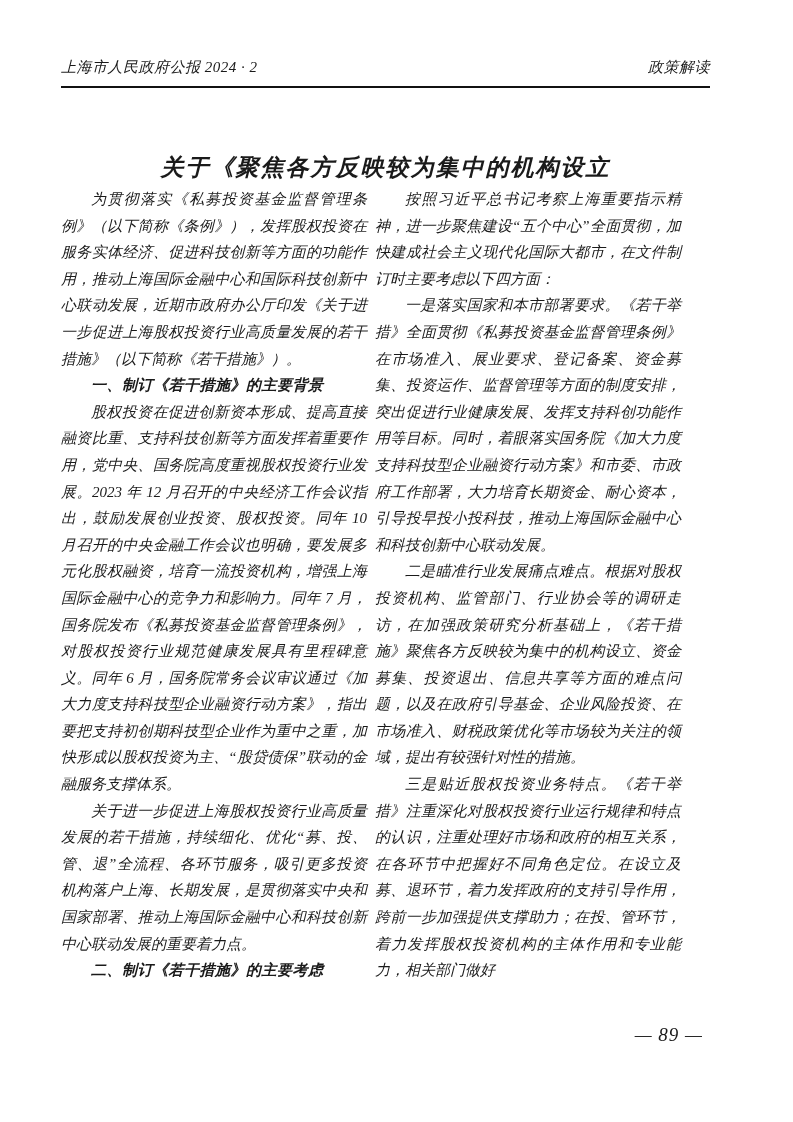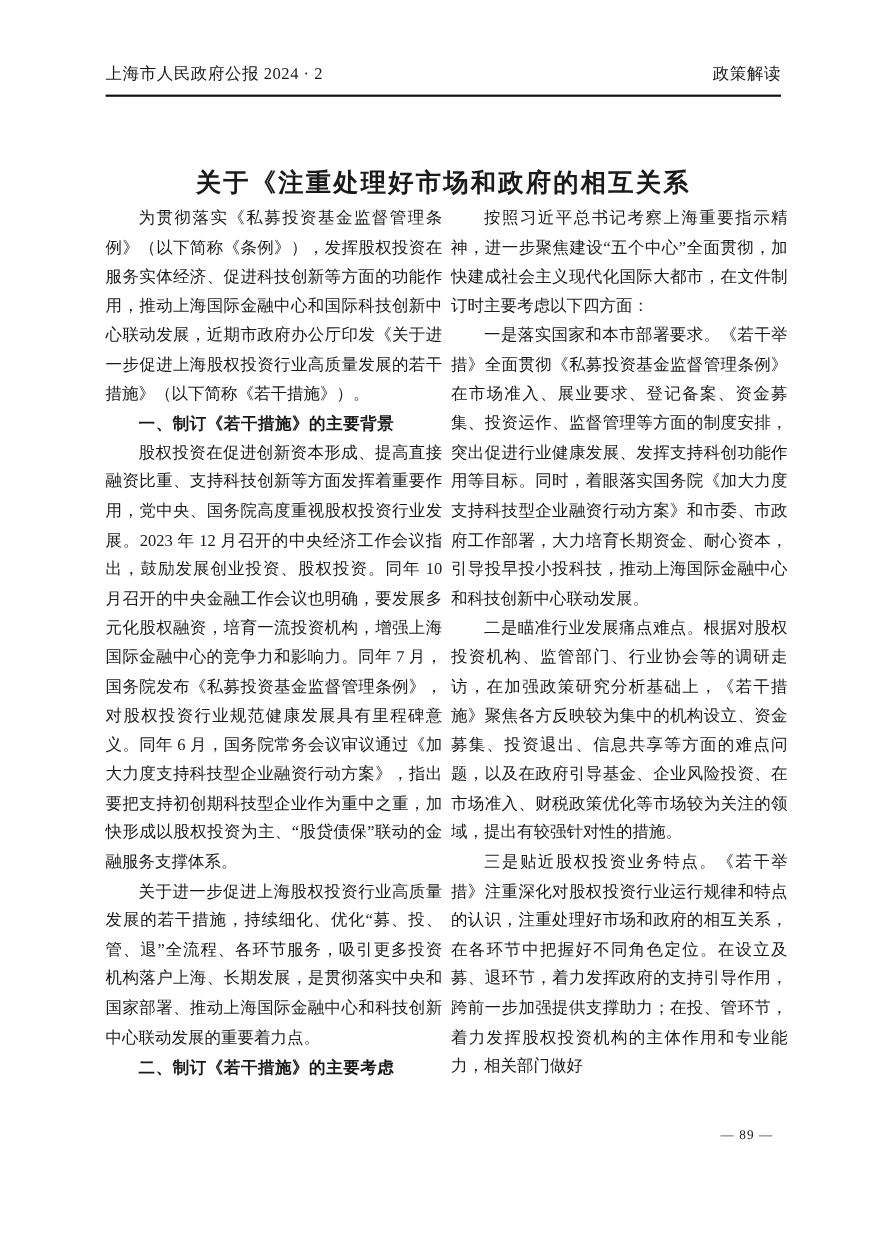--- a/index.html
+++ b/index.html
@@ -8,21 +8,22 @@
     width: 793px;
     height: 1122px;
     position: relative;
     font-family: "Liberation Serif", "DejaVu Serif", serif;
     color: #1a1a1a;
     overflow: hidden;
   }
   .page {
     width: 793px;
     height: 830px;
-    padding: 58px 83px 0 96px;
+    padding: 58px 83px 0 61px;
+    font-style: italic;
   }
   .header {
     display: flex;
     justify-content: space-between;
     align-items: baseline;
     font-size: 15px;
     letter-spacing: 0.5px;
   }
   .rule {
     margin-top: 9px;
@@ -53,38 +54,38 @@
   .col p { margin: 0; text-indent: 2em; }
   .col p.heading {
     font-family: "DejaVu Sans", "Liberation Sans", sans-serif;
     font-weight: bold;
     letter-spacing: 0.5px;
   }
   .footer {
     position: absolute;
     top: 1024px;
     right: 90px;
-    font-size: 12px;
+    font-size: 19px;
     letter-spacing: 1px;
   }
 </style>
 </head>
 <body>
 
 <div class="page">
 
   <div class="header">
     <span>上海市人民政府公报 2024 · 2</span>
     <span>政策解读</span>
   </div>
 
   <div class="rule"></div>
 
   <h1 class="doc-title">
-    <span class="tl">关于《注重处理好市场和政府的相互关系</span>
+    <span class="tl">关于《聚焦各方反映较为集中的机构设立</span>
   </h1>
 
   <div class="columns">
 
     <div class="col">
       <p class="para">为贯彻落实《私募投资基金监督管理条例》（以下简称《条例》），发挥股权投资在服务实体经济、促进科技创新等方面的功能作用，推动上海国际金融中心和国际科技创新中心联动发展，近期市政府办公厅印发《关于进一步促进上海股权投资行业高质量发展的若干措施》（以下简称《若干措施》）。</p>
       <p class="heading">一、制订《若干措施》的主要背景</p>
       <p class="para">股权投资在促进创新资本形成、提高直接融资比重、支持科技创新等方面发挥着重要作用，党中央、国务院高度重视股权投资行业发展。2023 年 12 月召开的中央经济工作会议指出，鼓励发展创业投资、股权投资。同年 10 月召开的中央金融工作会议也明确，要发展多元化股权融资，培育一流投资机构，增强上海国际金融中心的竞争力和影响力。同年 7 月，国务院发布《私募投资基金监督管理条例》，对股权投资行业规范健康发展具有里程碑意义。同年 6 月，国务院常务会议审议通过《加大力度支持科技型企业融资行动方案》，指出要把支持初创期科技型企业作为重中之重，加快形成以股权投资为主、“股贷债保”联动的金融服务支撑体系。</p>
       <p class="para">关于进一步促进上海股权投资行业高质量发展的若干措施，持续细化、优化“募、投、管、退”全流程、各环节服务，吸引更多投资机构落户上海、长期发展，是贯彻落实中央和国家部署、推动上海国际金融中心和科技创新中心联动发展的重要着力点。</p>
       <p class="heading">二、制订《若干措施》的主要考虑</p>

